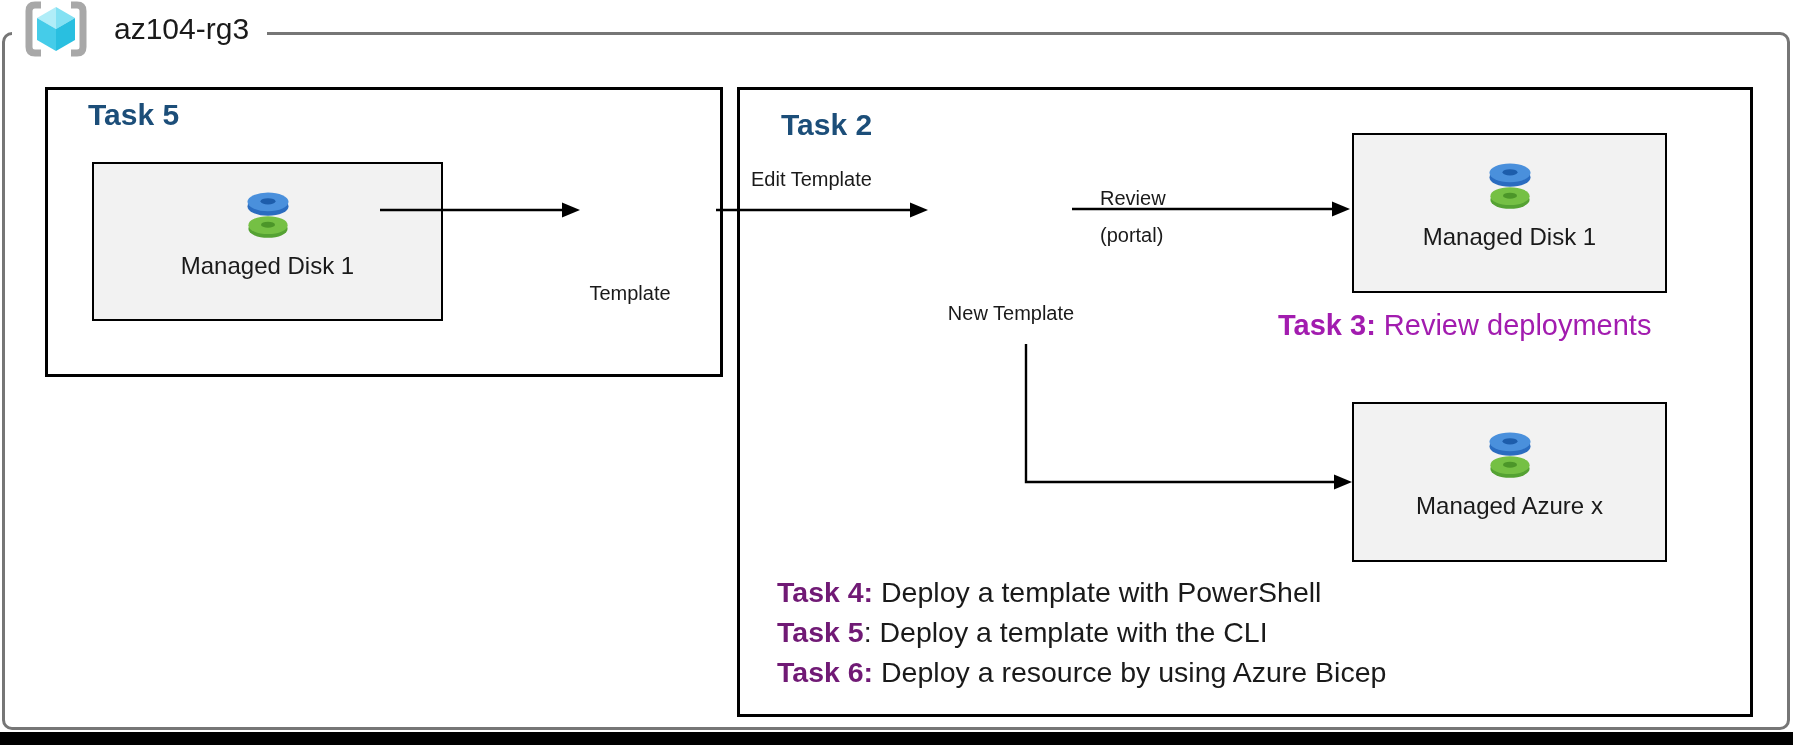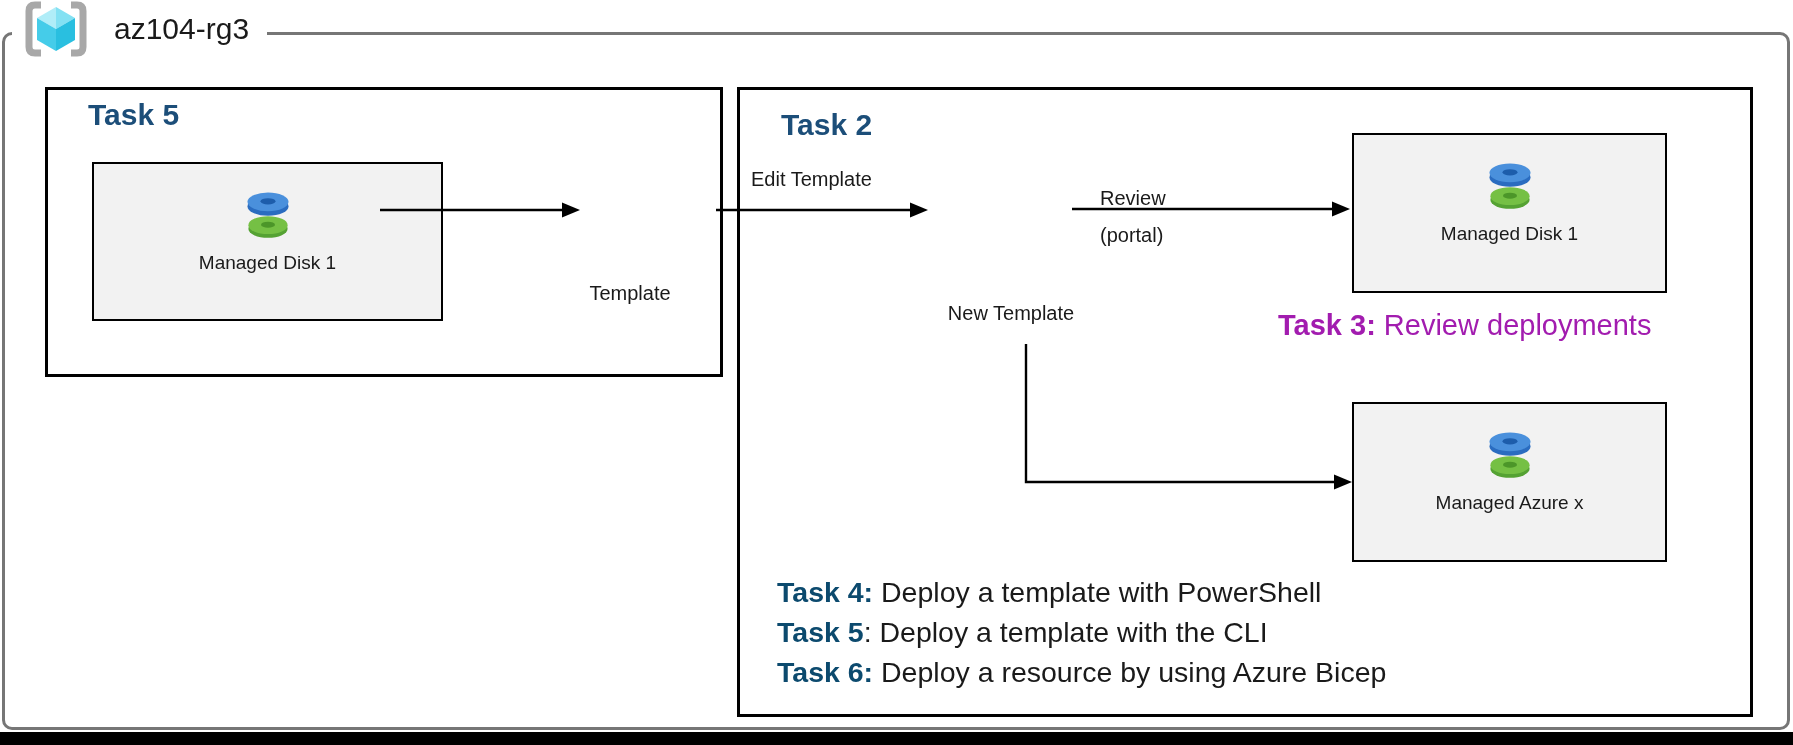--- a/index.html
+++ b/index.html
@@ -21,28 +21,28 @@
   
   .task-box{background:#ffffff;border:3px solid #000000;z-index:1;}
   .task-title{font-size:30px;font-weight:bold;color:#1c4e79;z-index:3;white-space:nowrap;}
   
   .disk-box{
     background:#f2f2f2;border:2.5px solid #000000;z-index:2;
     display:flex;flex-direction:column;align-items:center;
     box-sizing:border-box;
   }
   .disk-box .disk-svg{margin-top:22px;flex:0 0 auto;}
-  .disk-box .disk-label{margin-top:12px;font-size:19px;color:#1a1a1a;white-space:nowrap;}
+  .disk-box .disk-label{margin-top:12px;font-size:24px;color:#1a1a1a;white-space:nowrap;}
   .plain-label{font-size:20px;color:#1a1a1a;white-space:nowrap;z-index:3;}
   .centered{text-align:center;}
   .two-line{line-height:37px;}
   .task3-note{font-size:29px;color:#a21caf;white-space:nowrap;z-index:3;}
   .task3-note .b{font-weight:bold;}
   .task-list{font-size:28.5px;line-height:40px;color:#1a1a1a;z-index:3;white-space:nowrap;}
-  .task-list .b{font-weight:bold;color:#0c4a6e;}
+  .task-list .b{font-weight:bold;color:#701a75;}
   .connectors{left:0;top:0;width:1793px;height:745px;z-index:5;pointer-events:none;}
   .bottom-bar{left:0;top:732px;width:1793px;height:13px;background:#000000;z-index:6;}
 </style>
 </head>
 <body>
 
 <div class="canvas">
 
   <div class="abs outer-border"></div>
 

